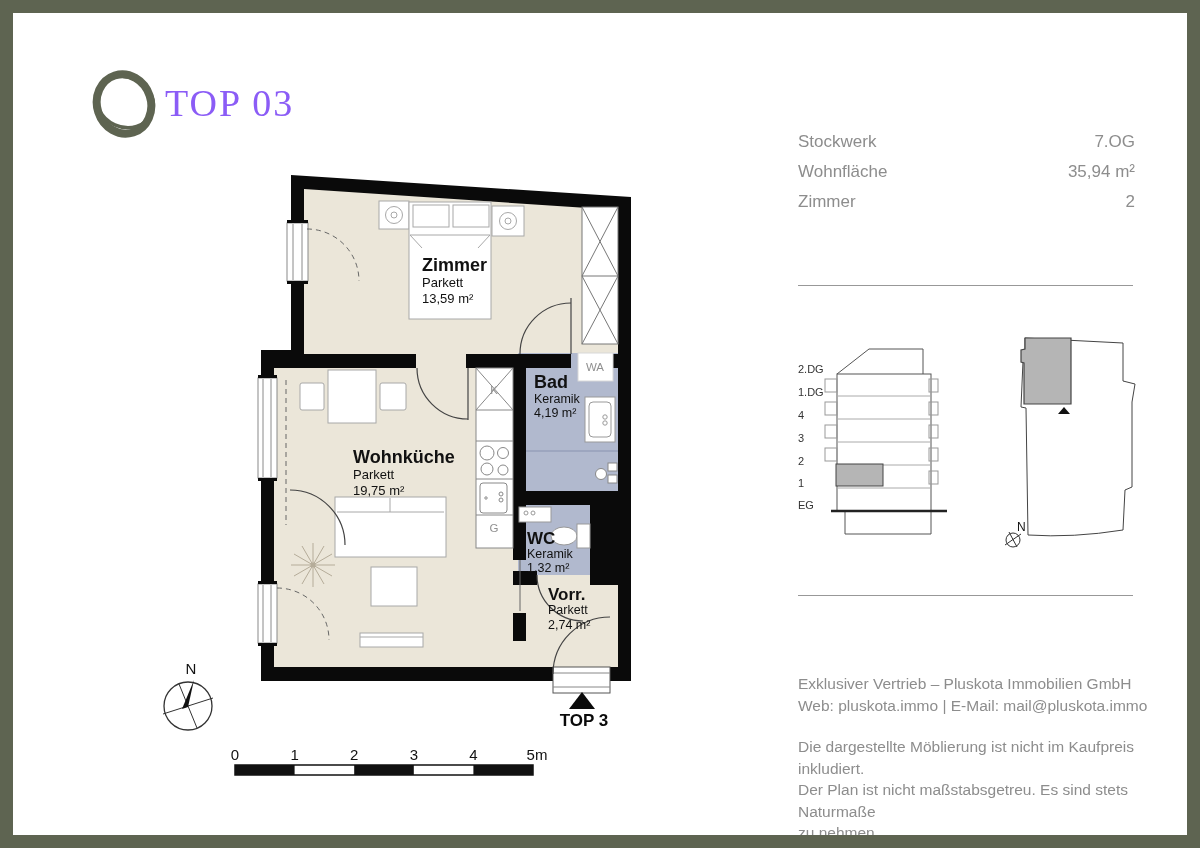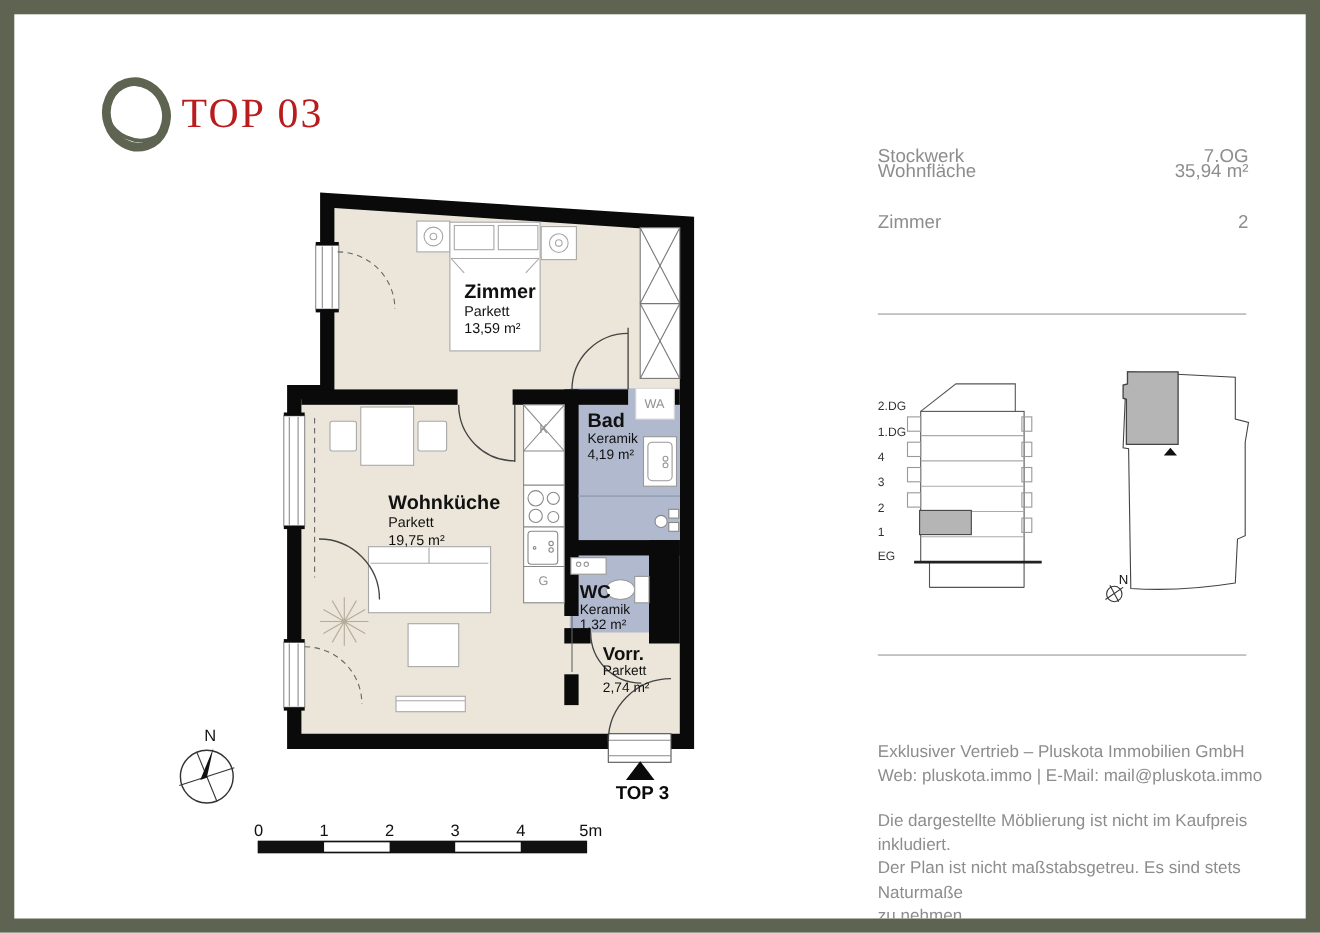--- a/index.html
+++ b/index.html
@@ -1,21 +1,21 @@
 <!DOCTYPE html>
 <html><head>
 <meta charset="utf-8">
 <style>
   html,body{margin:0;padding:0;background:#fff;}
   .frame{position:relative;width:1200px;height:848px;box-sizing:border-box;
          border:13px solid #5e6451;background:#fff;overflow:hidden;
          font-family:"Liberation Sans",sans-serif;}
   .abs{position:absolute;}
   .title{left:152px;top:68px;font-family:"Liberation Serif",serif;
-         font-size:38px;font-weight:400;color:#b91c1c;letter-spacing:2px;}
+         font-size:38px;font-weight:400;color:#8b5cf6;letter-spacing:2px;}
   .inforow{left:785px;width:337px;height:22px;display:flex;
            justify-content:space-between;color:#8d8d8d;font-size:17px;margin-top:12px;}
   .divider{left:785px;width:335px;height:1px;background:#989898;}
   .vendor,.legal{left:785px;width:360px;color:#8d8d8d;font-size:15.5px;line-height:21.5px;}
   svg text{font-family:"Liberation Sans",sans-serif;}
   .roomname{font-weight:bold;font-size:18px;fill:#111;}
   .roomsub{font-size:13px;fill:#111;}
   .fixlbl{font-size:11.5px;fill:#909090;}
 </style>
 </head>
@@ -27,21 +27,21 @@
     <ellipse cx="35" cy="35" rx="27" ry="30" transform="rotate(-18 35 35)" fill="none" stroke="#5e6451" stroke-width="8"></ellipse>
     <ellipse cx="36" cy="33" rx="29" ry="25" transform="rotate(24 36 33)" fill="none" stroke="#5e6451" stroke-width="3.5"></ellipse>
   </svg>
 
   <div class="abs title">TOP 03</div>
 
   <div class="abs inforow" style="top:107px;">
     <span>Stockwerk</span>
     <span>7.OG</span>
   </div>
-  <div class="abs inforow" style="top:121px;">
+  <div class="abs inforow" style="top:137px;">
     <span>Wohnfläche</span>
     <span>35,94 m²</span>
   </div>
   <div class="abs inforow" style="top:167px;">
     <span>Zimmer</span>
     <span>2</span>
   </div>
 
   <div class="abs divider" style="top:272px;"></div>
   <div class="abs divider" style="top:582px;"></div>

